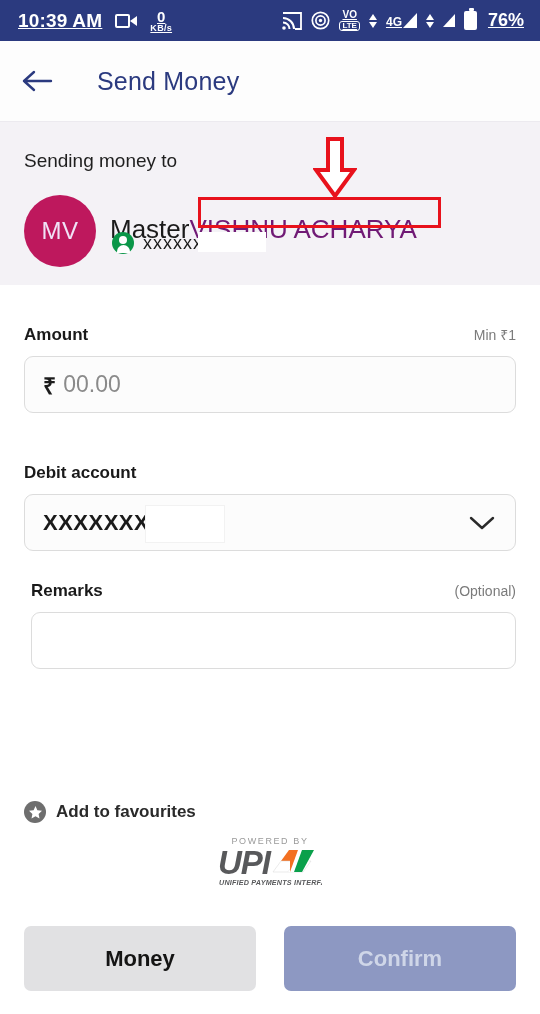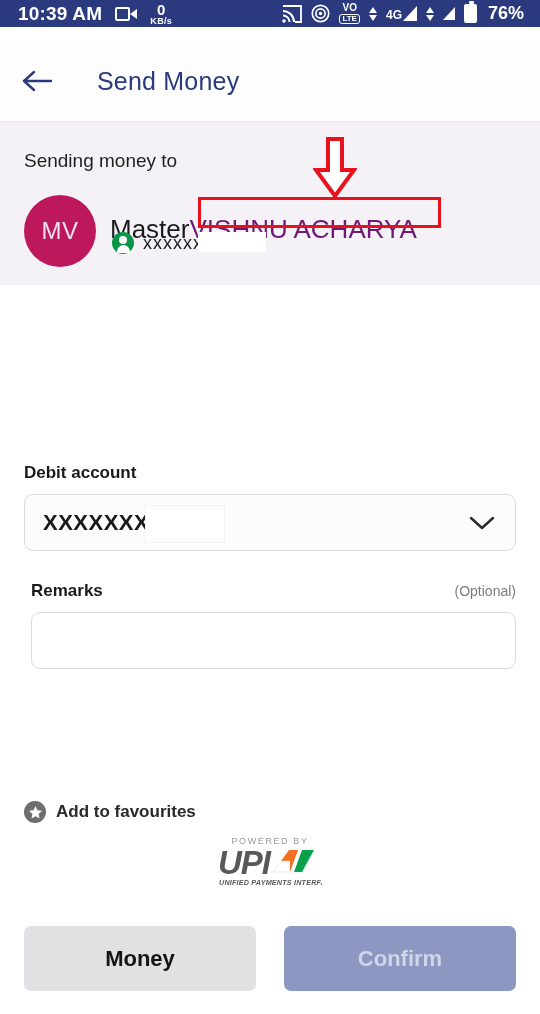--- a/index.html
+++ b/index.html
@@ -17,25 +17,26 @@
     width: 540px;
     height: 1014px;
     background: #ffffff;
   }
 
   
   .statusbar {
     position: absolute;
     top: 0; left: 0;
     width: 540px;
-    height: 27px;
+    height: 41px;
     background: #2b3a7f;
     display: flex;
     align-items: center;
     color: #ffffff;
+    text-decoration: underline;
   }
   .sb-left {
     display: flex;
     align-items: center;
     gap: 13px;
     padding-left: 18px;
   }
   .sb-clock {
     font-size: 19px;
     font-weight: bold;
@@ -484,20 +485,30 @@
 
   <div class="anno-box"></div>
   <div class="anno-arrow">
     <svg width="44" height="62" viewBox="0 0 44 62">
       <path d="M15 2 H29 V33 H41 L22 59 L3 33 H15 Z" fill="#ffffff" stroke="#e8121c" stroke-width="4" stroke-linejoin="miter"></path>
     </svg>
   </div>
 
   <div class="form">
 
+    <div class="sec-amount">
+      <div class="field-label-row">
+        <span class="field-label">Amount</span>
+        <span class="field-hint">Min ₹1</span>
+      </div>
+      <div class="input-box">
+        <span class="amt-sym">₹</span>
+        <span class="amt-val">00.00</span>
+      </div>
+    </div>
 
     <div class="sec-debit">
       <div class="field-label-row">
         <span class="field-label">Debit account</span>
       </div>
       <div class="input-box">
         <span class="acct-val">XXXXXXX</span>
         <span class="redact redact-acct"></span>
         <span class="chevron">
           <svg width="30" height="18" viewBox="0 0 30 18">

